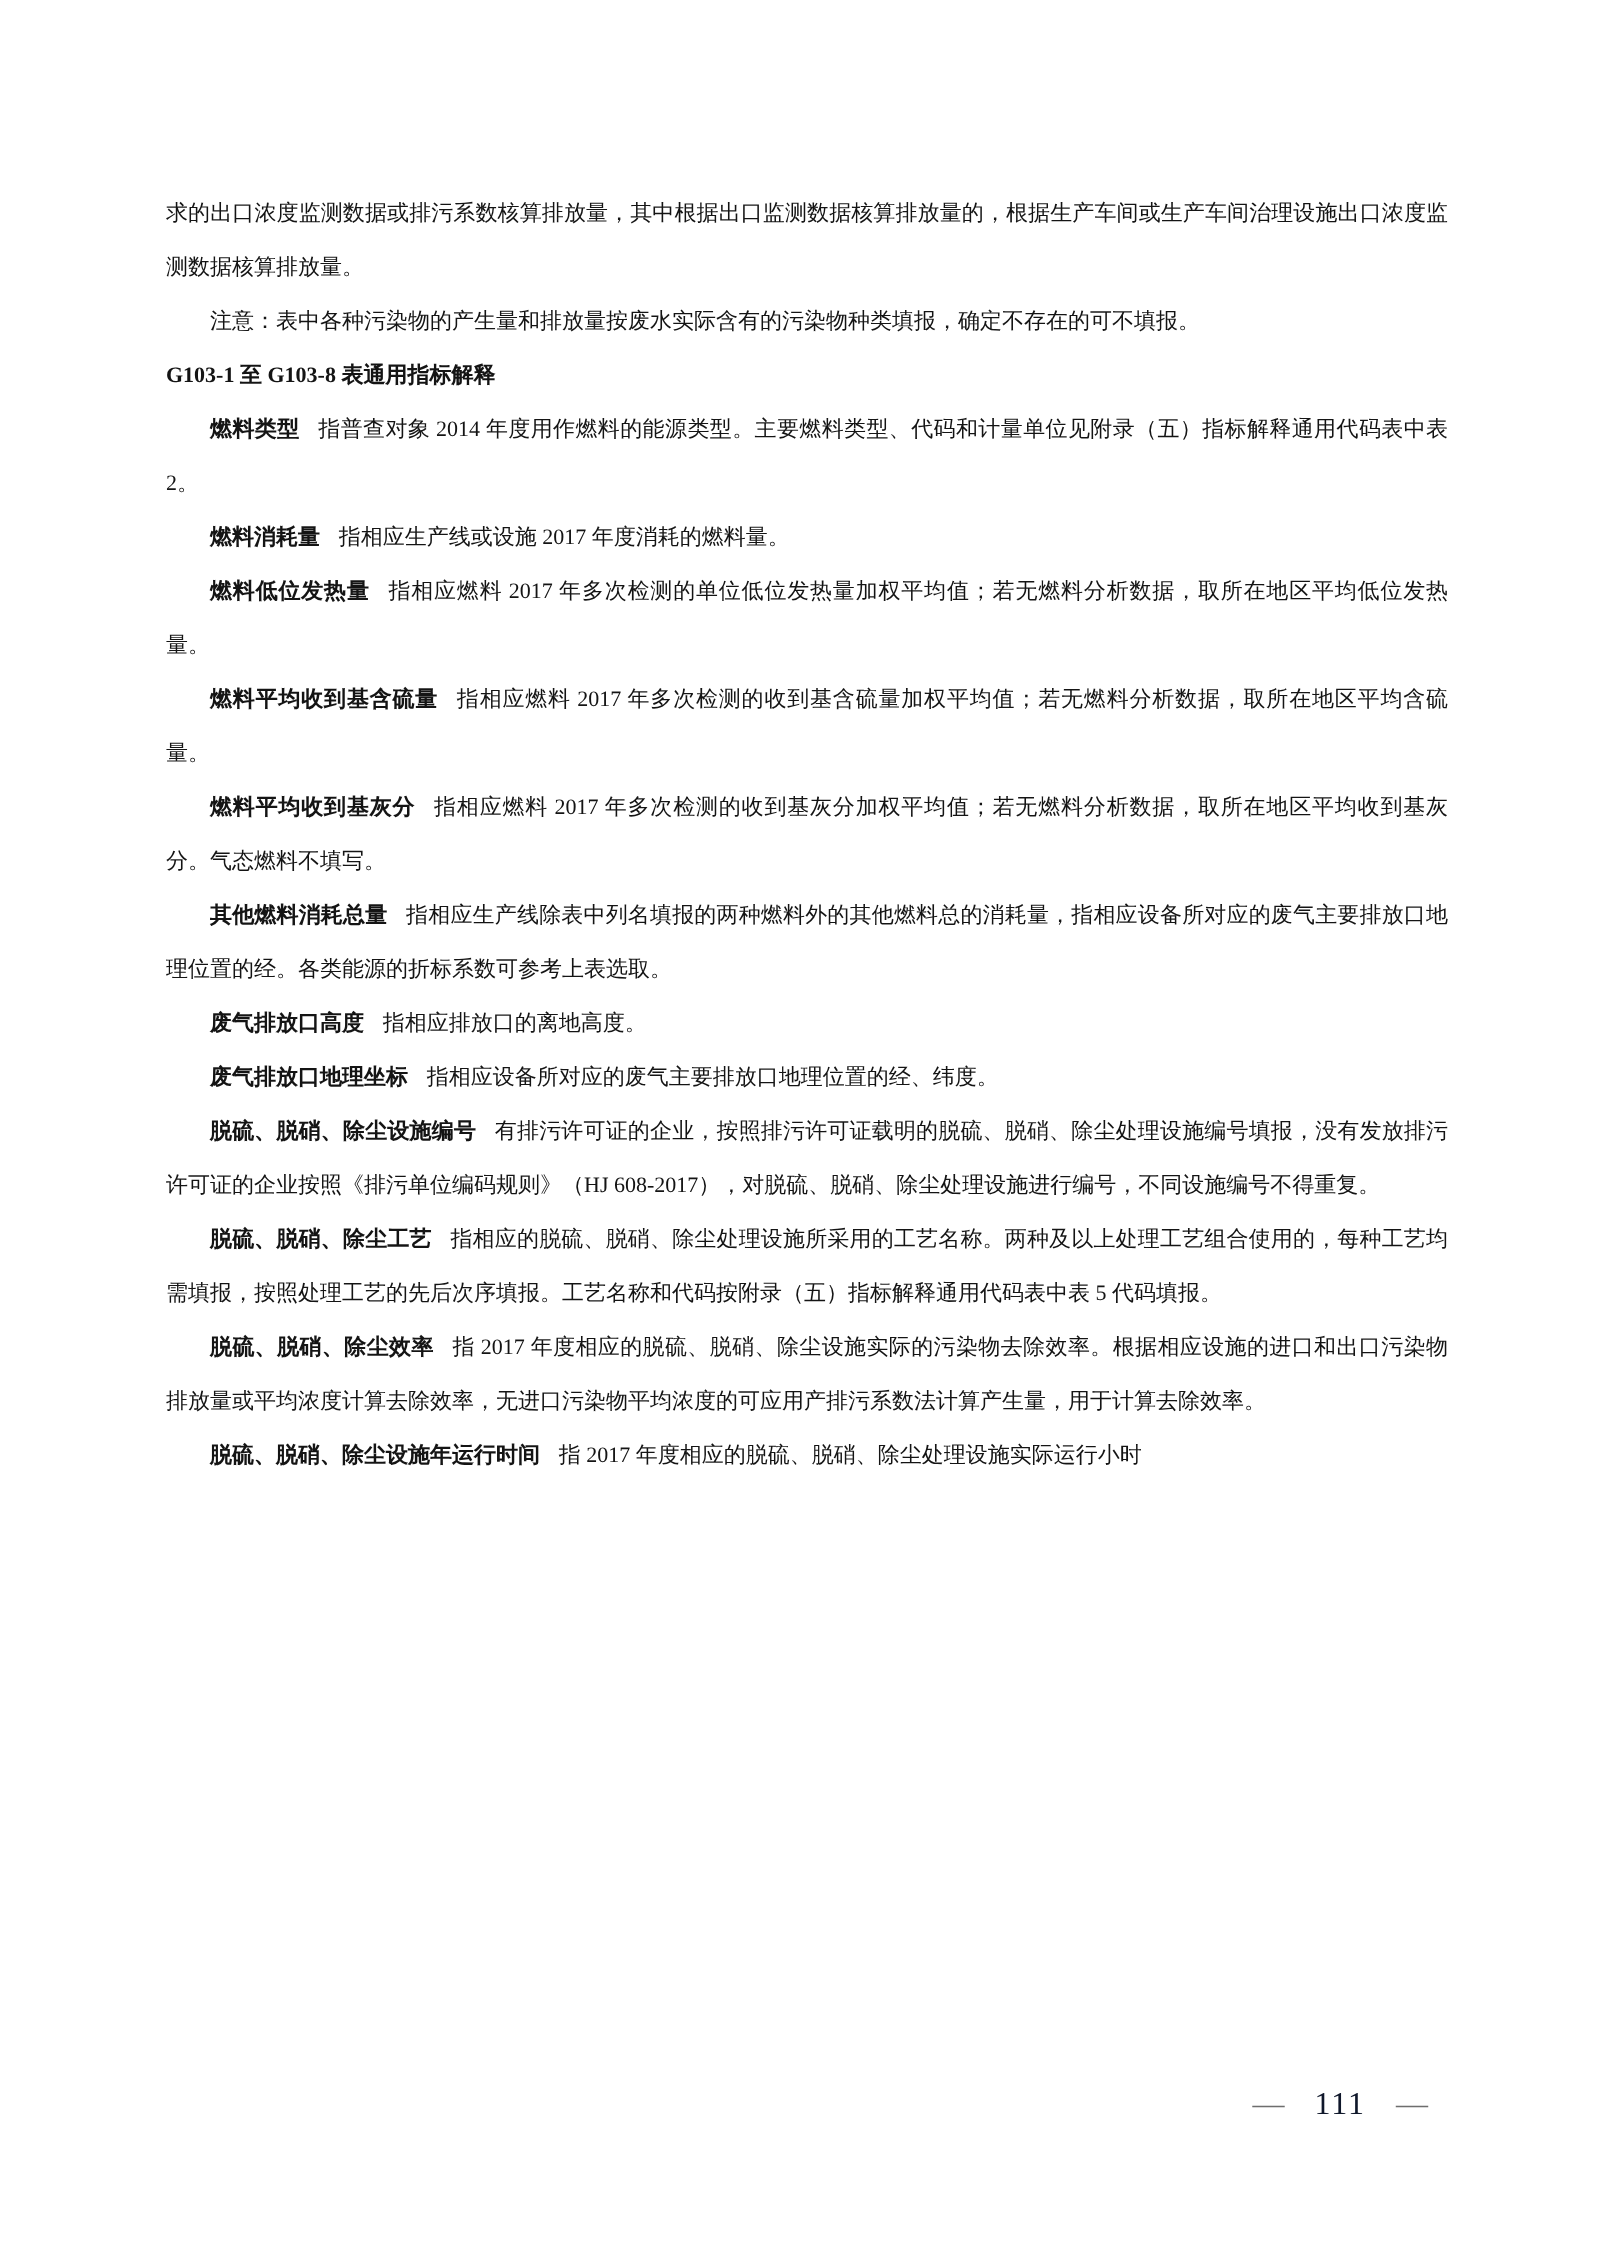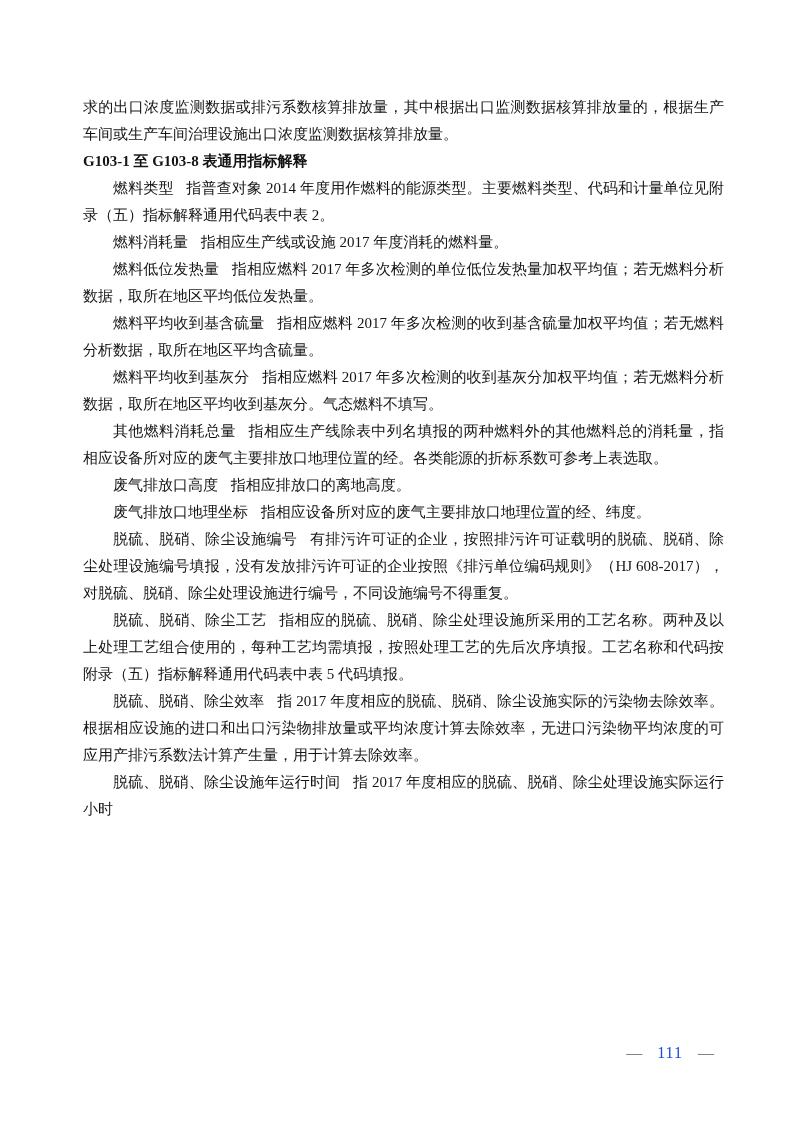--- a/index.html
+++ b/index.html
@@ -14,57 +14,58 @@
     color: #141414;
   }
   .page {
     position: absolute;
     left: 83px;
     top: 94px;
     width: 641px;
   }
   .page p {
     margin: 0;
-    font-size: 15px;
+    font-size: 11px;
     line-height: 27px;
     text-align: justify;
   }
   .indent { text-indent: 2em; }
   .section-title {
     text-align: center;
     font-weight: bold;
     font-size: 21px;
     line-height: 30px;
     margin: 24px 0 23px 0;
     text-indent: 0;
   }
   .term {
-    font-weight: normal;
+    font-weight: bold;
     padding-right: 0.85em;
   }
   .footer {
     position: absolute;
     top: 1044px;
     right: 86px;
     display: flex;
     align-items: center;
     gap: 15px;
     font-size: 16px;
     line-height: 18px;
   }
   .footer .dash { color: #6e6e6e; }
-  .footer .num { color: #1d4ed8; letter-spacing: 1px; }
+  .footer .num { color: #0f172a; letter-spacing: 1px; }
 </style>
 </head>
 <body>
 
 <div class="page">
 
   <p>求的出口浓度监测数据或排污系数核算排放量，其中根据出口监测数据核算排放量的，根据生产车间或生产车间治理设施出口浓度监测数据核算排放量。</p>
 
+  <p class="indent">注意：表中各种污染物的产生量和排放量按废水实际含有的污染物种类填报，确定不存在的可不填报。</p>
 
   <p class="section-title">G103-1 至 G103-8 表通用指标解释</p>
 
   <p class="indent"><span class="term">燃料类型</span><span>指普查对象 2014 年度用作燃料的能源类型。主要燃料类型、代码和计量单位见附录（五）指标解释通用代码表中表 2。</span></p>
 
   <p class="indent"><span class="term">燃料消耗量</span><span>指相应生产线或设施 2017 年度消耗的燃料量。</span></p>
 
   <p class="indent"><span class="term">燃料低位发热量</span><span>指相应燃料 2017 年多次检测的单位低位发热量加权平均值；若无燃料分析数据，取所在地区平均低位发热量。</span></p>
 
   <p class="indent"><span class="term">燃料平均收到基含硫量</span><span>指相应燃料 2017 年多次检测的收到基含硫量加权平均值；若无燃料分析数据，取所在地区平均含硫量。</span></p>

